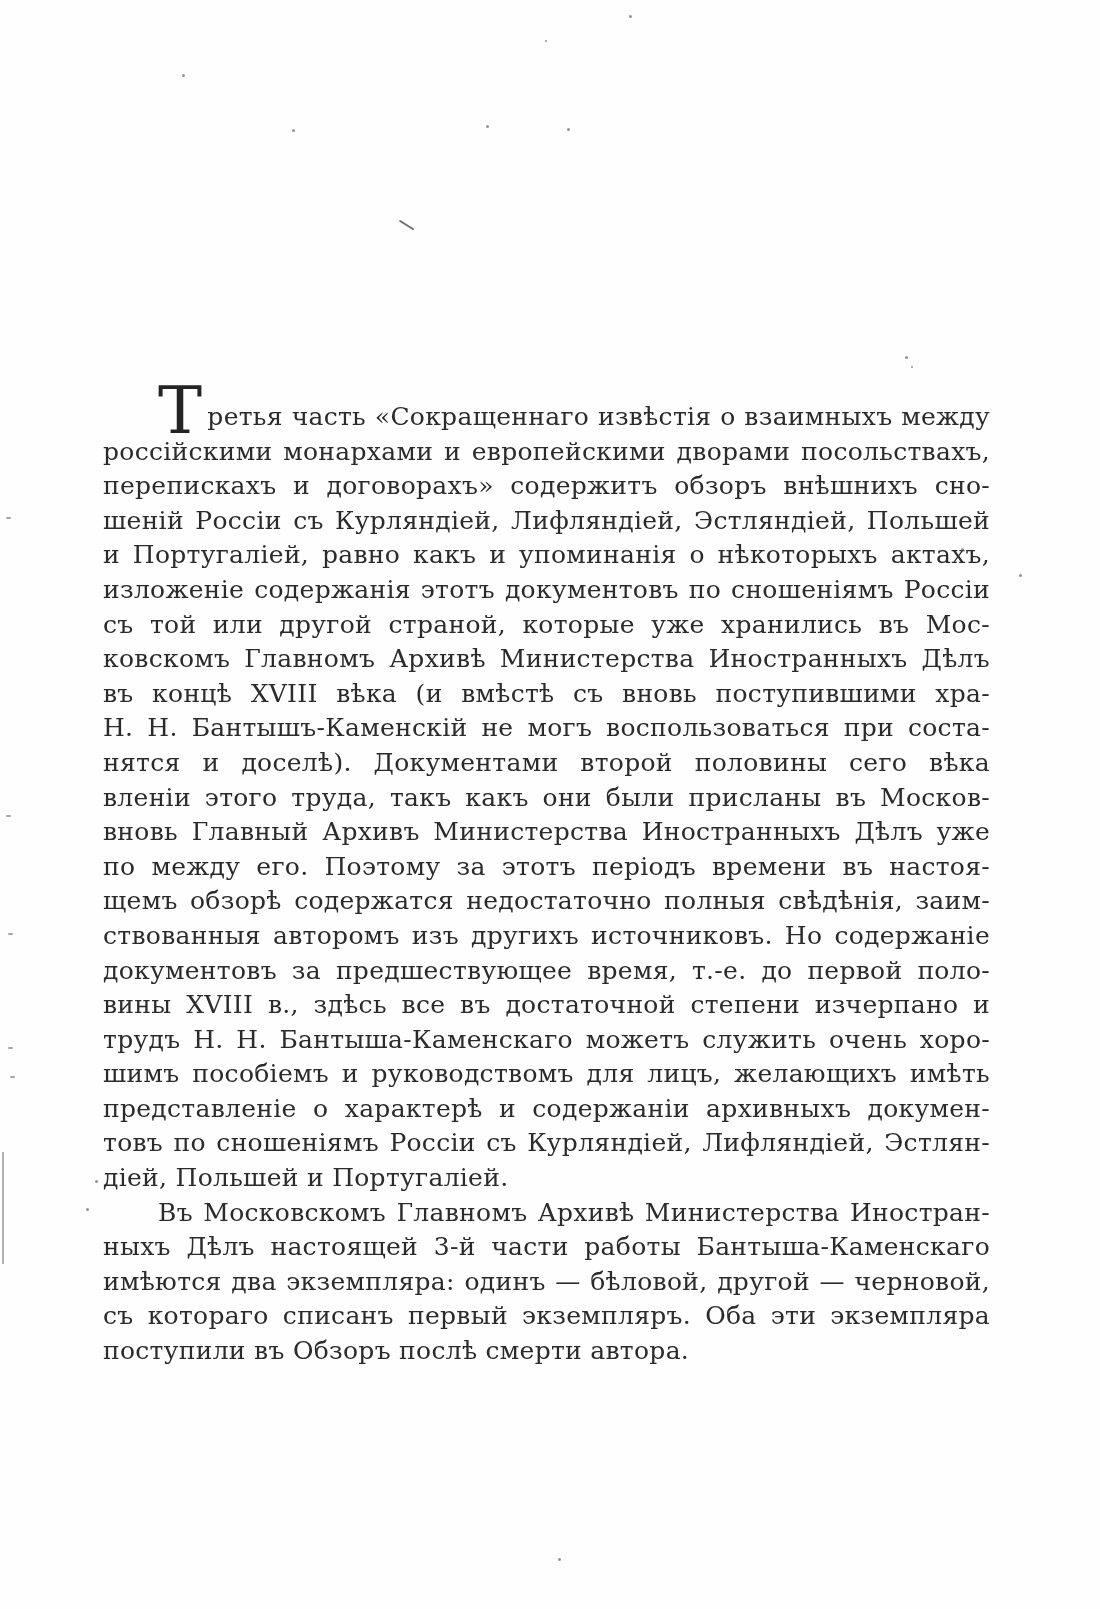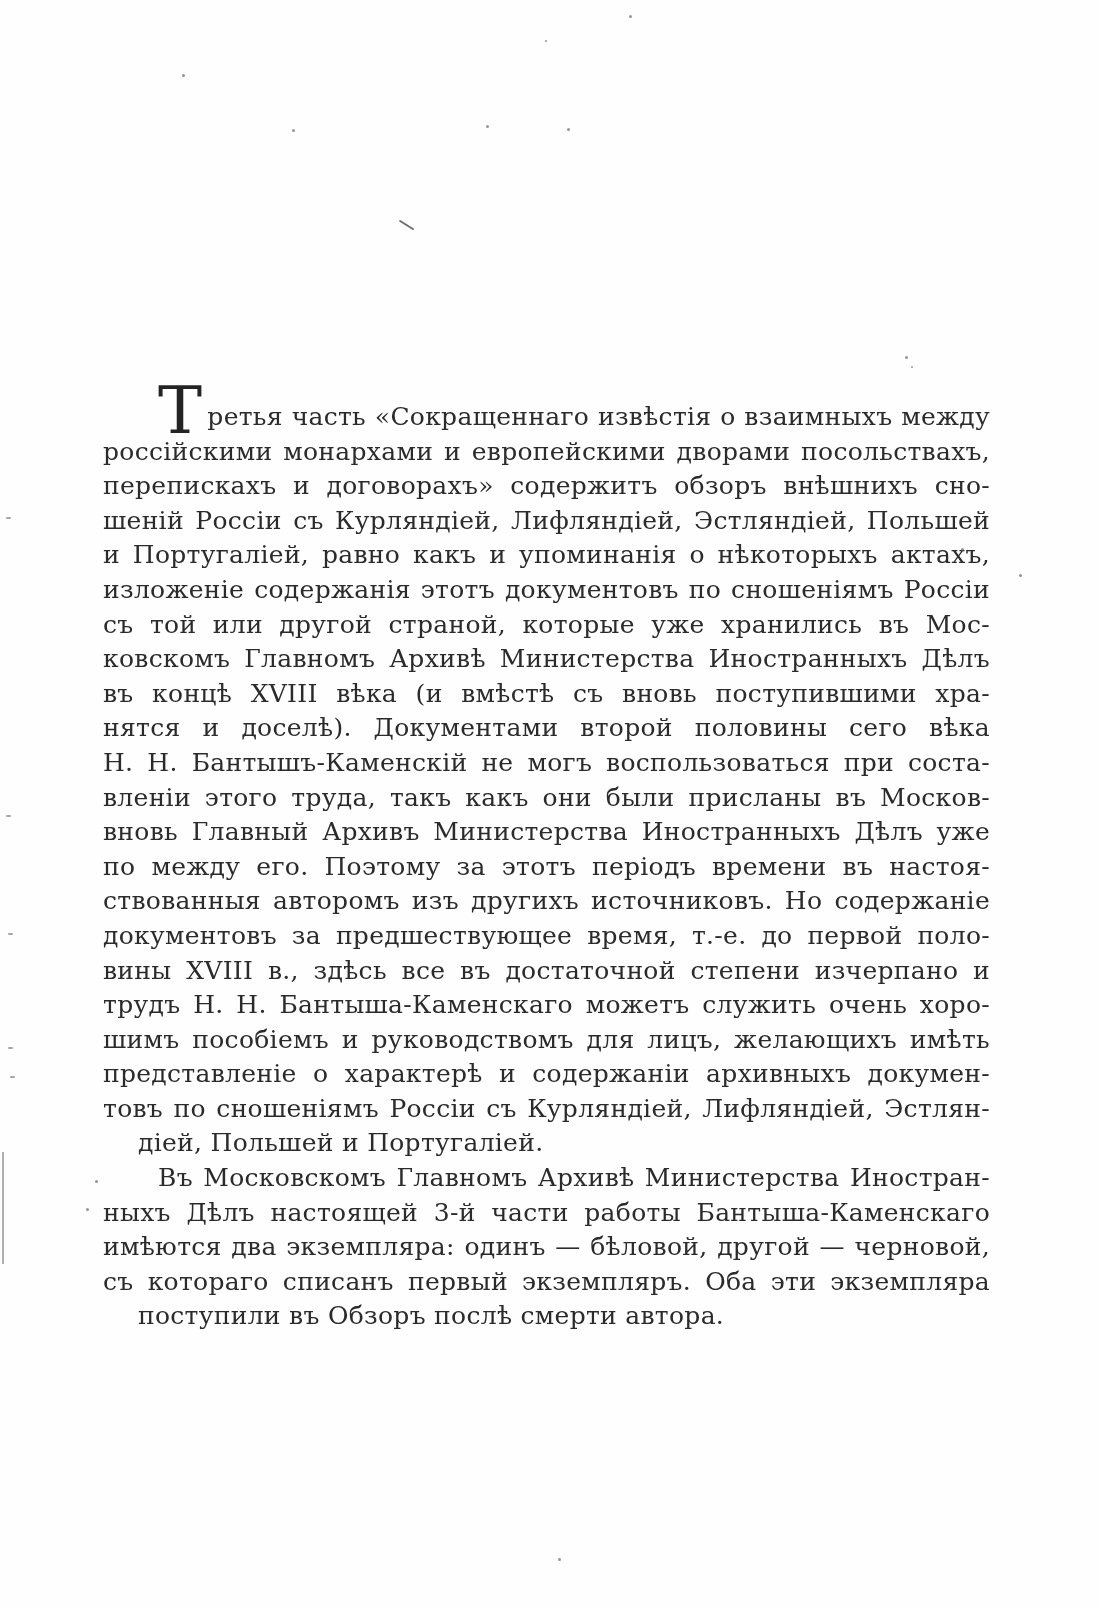--- a/index.html
+++ b/index.html
@@ -31,21 +31,20 @@
     text-align-last: justify;
     white-space: normal;
     overflow: visible;
   }
   .line.first {
     text-indent: 55px;
   }
   .line.last {
     text-align: left;
     text-align-last: left;
-    margin-left: 35px;
   }
   .dropcap {
     font-size: 66px;
     line-height: 0;
     position: relative;
     top: 8px;
     margin-right: 5px;
     color: #242424;
   }
   .speck {
@@ -89,25 +88,26 @@
   <div class="text-block">
       <div class="line first"><span class="dropcap">Т</span>ретья часть «Сокращеннаго извѣстія о взаимныхъ между</div>
       <div class="line">россійскими монархами и европейскими дворами посольствахъ,</div>
       <div class="line">перепискахъ и договорахъ» содержитъ обзоръ внѣшнихъ сно-</div>
       <div class="line">шеній Россіи съ Курляндіей, Лифляндіей, Эстляндіей, Польшей</div>
       <div class="line">и Португаліей, равно какъ и упоминанія о нѣкоторыхъ актахъ,</div>
       <div class="line">изложеніе содержанія этотъ документовъ по сношеніямъ Россіи</div>
       <div class="line">съ той или другой страной, которые уже хранились въ Мос-</div>
       <div class="line">ковскомъ Главномъ Архивѣ Министерства Иностранныхъ Дѣлъ</div>
       <div class="line">въ концѣ XVIII вѣка (и вмѣстѣ съ вновь поступившими хра-</div>
+      <div class="line">Н. Н. Бантышъ-Каменскій не могъ воспользоваться при соста-</div>
       <div class="line">нятся и доселѣ). Документами второй половины сего вѣка</div>
-      <div class="line">Н. Н. Бантышъ-Каменскій не могъ воспользоваться при соста-</div>
       <div class="line">вленіи этого труда, такъ какъ они были присланы въ Москов-</div>
       <div class="line">вновь Главный Архивъ Министерства Иностранныхъ Дѣлъ уже</div>
       <div class="line">по между его. Поэтому за этотъ періодъ времени въ настоя-</div>
+      <div class="line">щемъ обзорѣ содержатся недостаточно полныя свѣдѣнія, заим-</div>
       <div class="line">ствованныя авторомъ изъ другихъ источниковъ. Но содержаніе</div>
       <div class="line">документовъ за предшествующее время, т.-е. до первой поло-</div>
       <div class="line">вины XVIII в., здѣсь все въ достаточной степени изчерпано и</div>
       <div class="line">трудъ Н. Н. Бантыша-Каменскаго можетъ служить очень хоро-</div>
       <div class="line">шимъ пособіемъ и руководствомъ для лицъ, желающихъ имѣть</div>
       <div class="line">представленіе о характерѣ и содержаніи архивныхъ докумен-</div>
       <div class="line">товъ по сношеніямъ Россіи съ Курляндіей, Лифляндіей, Эстлян-</div>
       <div class="line last">діей, Польшей и Португаліей.</div>
       <div class="line first">Въ Московскомъ Главномъ Архивѣ Министерства Иностран-</div>
       <div class="line">ныхъ Дѣлъ настоящей 3-й части работы Бантыша-Каменскаго</div>

